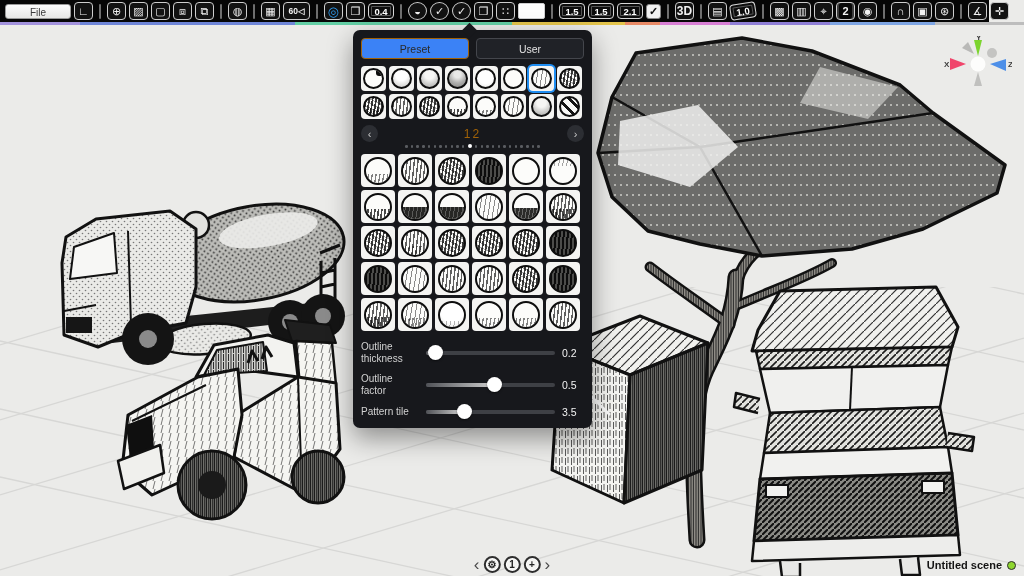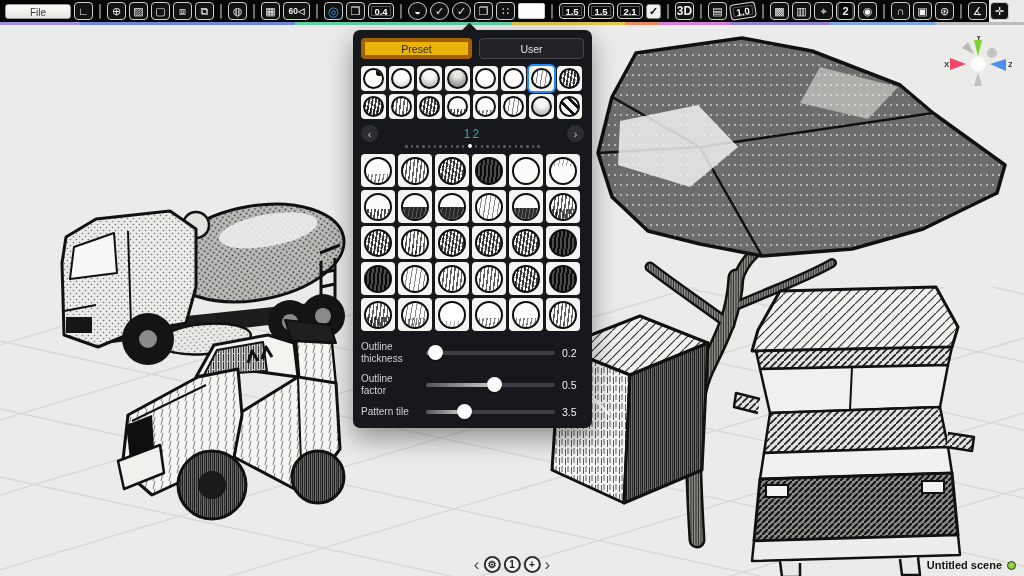--- a/index.html
+++ b/index.html
@@ -41,21 +41,21 @@
   .gizmo text{font-size:8px;font-weight:bold;fill:#3c3c3c;font-family:"Liberation Sans",sans-serif}
 
   
   .panel{position:absolute;left:353px;top:30px;width:239px;background:#17181c;border-radius:7px;
     padding:8px;z-index:50;box-shadow:0 10px 26px rgba(0,0,0,.4)}
   .panel::before{content:"";position:absolute;top:-5px;left:111px;width:11px;height:11px;
     background:#17181c;transform:rotate(45deg)}
   .tabs{display:flex;gap:7px;margin-bottom:7px}
   .tab{flex:1;height:21px;border-radius:4px;font-size:10.5px;display:flex;align-items:center;
     justify-content:center}
-  .tab.on{background:#eab308;color:#2a2a2a;border:4px solid #a16207}
+  .tab.on{background:#3b82f6;color:#2a2a2a;border:1px solid #a16207}
   .tab.off{background:#202227;color:#e3e3e3;border:1px solid #44464c}
 
   .grid-top{display:flex;flex-wrap:wrap;gap:3px;margin-bottom:6px}
   .grid-top .tile{width:25px;height:25px}
   .grid-main{display:flex;flex-wrap:wrap;gap:3px;margin-top:6px}
   .grid-main .tile{width:34px;height:33px}
   .tile{background:#f4f4f2;border-radius:4px;display:flex;align-items:center;justify-content:center}
   .tile.selected{box-shadow:0 0 0 2px #1e8df2}
   .ball{position:relative;overflow:hidden;border-radius:50%;border:2px solid #0e0e0e;background:#fcfcfa;
     width:21px;height:21px}
@@ -78,21 +78,21 @@
   .st-b2::after{height:50%;background:repeating-linear-gradient(97deg,rgba(12,12,12,.75) 0 1.6px,transparent 1.6px 3.4px)}
   .st-b3::after{height:56%;background:#262624 repeating-linear-gradient(100deg,rgba(245,245,245,.25) 0 1px,transparent 1px 4px)}
   .st-half::after{height:52%;background:#2b2b29 repeating-linear-gradient(100deg,rgba(250,250,250,.3) 0 1px,transparent 1px 3.5px)}
   .st-stripes{background:repeating-linear-gradient(45deg,#141414 0 3px,#f8f8f6 3px 8px)}
   .st-badge::before{content:"";position:absolute;top:-2px;right:-2px;width:8px;height:8px;background:#0d0d0d;
     border-bottom-left-radius:3px;z-index:2}
 
   .pager{display:flex;align-items:center;margin:2px 0 0}
   .pgbtn{width:17px;height:17px;border-radius:50%;background:#2c2e33;color:#c9c9c9;font-size:11px;
     display:flex;align-items:center;justify-content:center;flex:0 0 auto}
-  .pgnum{flex:1;text-align:center;color:#14b8a6;font-size:12px;letter-spacing:2px}
+  .pgnum{flex:1;text-align:center;color:#a16207;font-size:12px;letter-spacing:2px}
   .dots{display:flex;justify-content:center;gap:3.2px;margin:3px 0 2px}
   .dot{width:2.5px;height:2.5px;border-radius:50%;background:#5a5c61}
   .dot.on{width:4px;height:4px;background:#fff;margin-top:-1px}
 
   .sliders{margin-top:10px;display:flex;flex-direction:column;gap:9px;padding-bottom:2px}
   .srow{display:flex;align-items:center;gap:7px}
   .slabel{width:58px;color:#d2d2d2;font-size:10px;line-height:1.15}
   .strack{position:relative;flex:1;height:13px}
   .strack .rail{position:absolute;left:0;right:0;top:5px;height:4px;border-radius:2px;background:#3e4045}
   .strack .fill{position:absolute;left:0;top:5px;height:4px;border-radius:2px;

